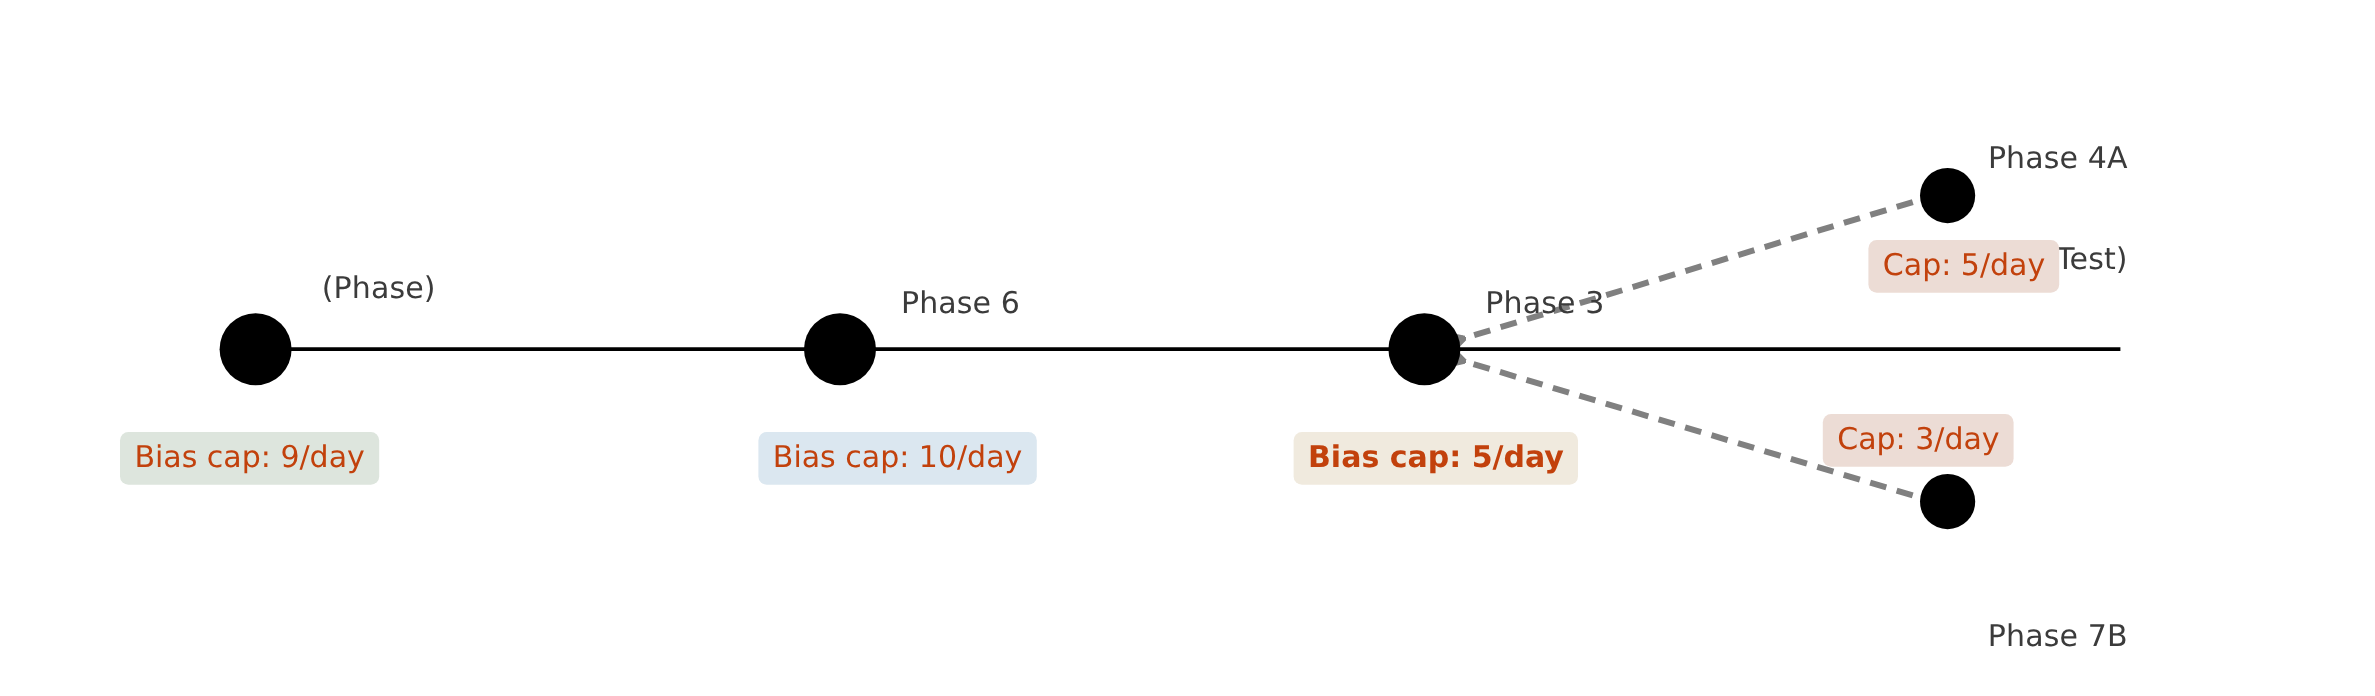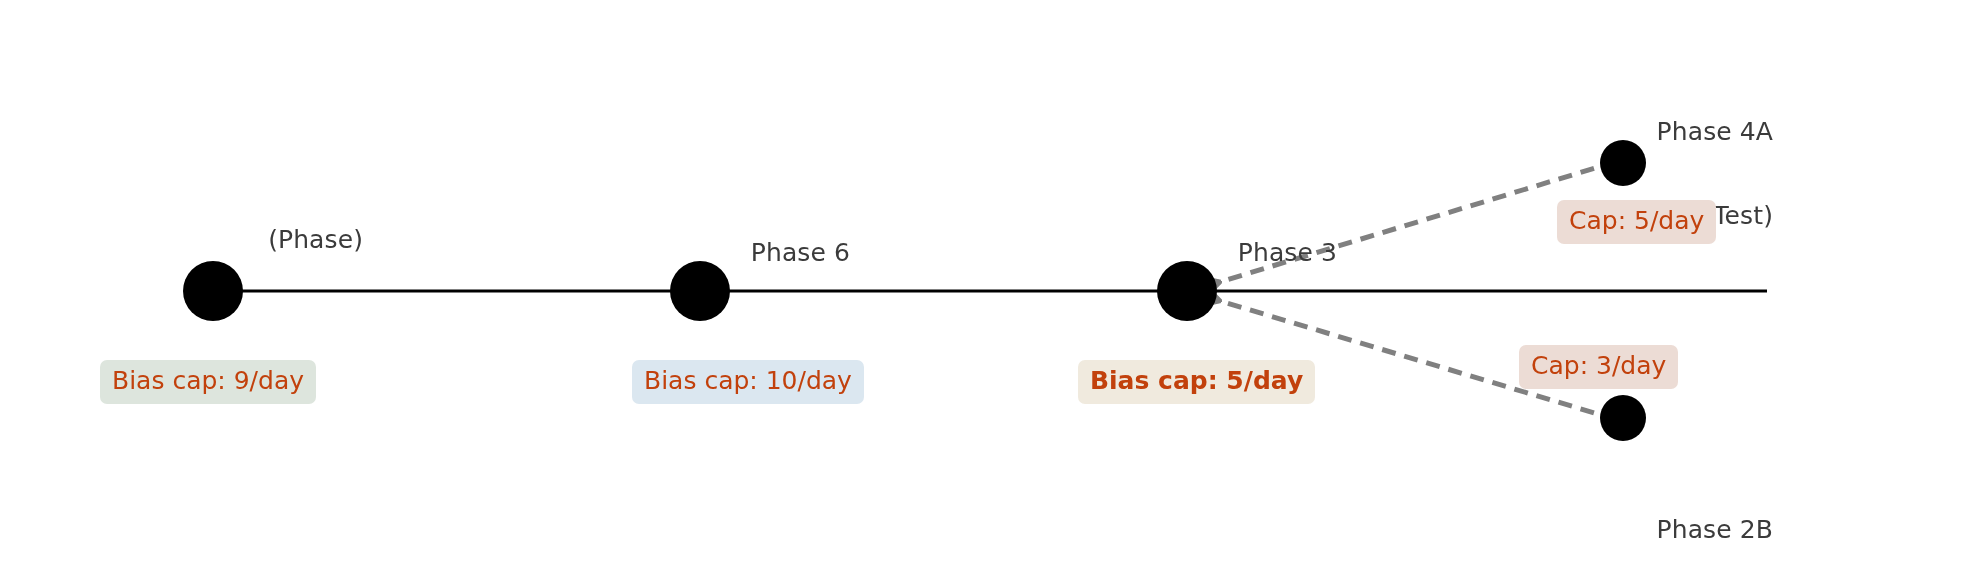--- a/index.html
+++ b/index.html
@@ -88,17 +88,17 @@
   <div class="cap-chip" style="left:1078px; top:360px; background:#f0eade;font-weight:bold;">Bias cap: 5/day</div>
 
   <div class="node-label" style="left:1473px; top:62px; width:300px;">
     <div>Phase 4A</div>
     <div>(A/B Test)</div>
   </div>
   <div class="cap-chip" style="left:1557px; top:200px; background:#ecdcd5;">Cap: 5/day</div>
 
   <div class="cap-chip" style="left:1519px; top:345px; background:#ecdcd5;">Cap: 3/day</div>
   <div class="node-label" style="left:1473px; top:460px; width:300px;">
-    <div>Phase 2B</div>
+    <div>Phase 7B</div>
     
   </div>
 
 </div>
 
 </body></html>

